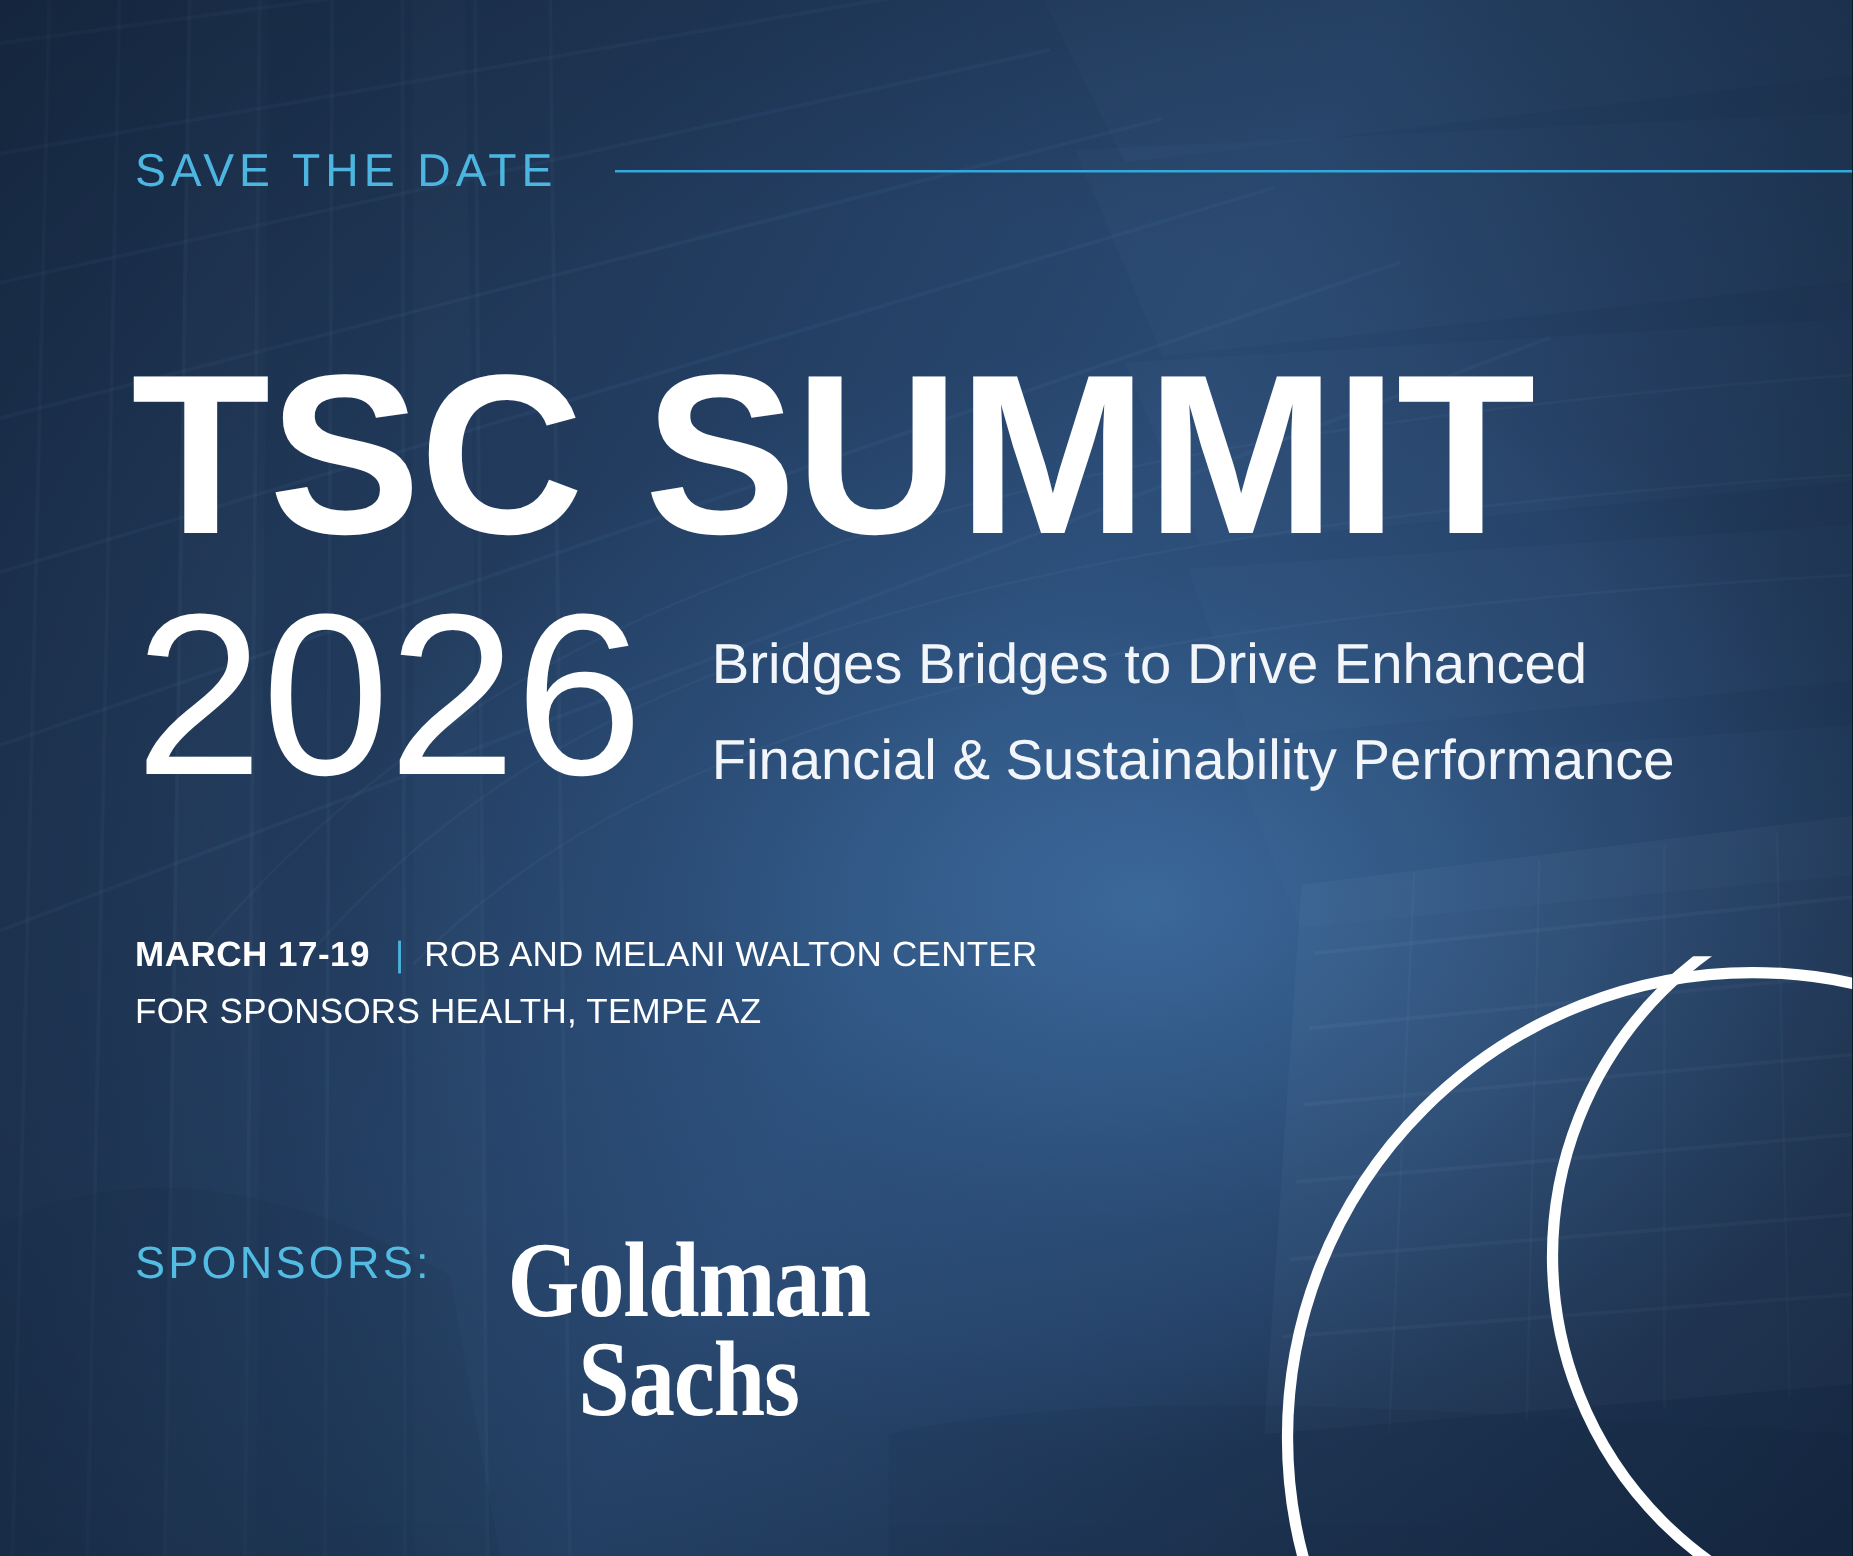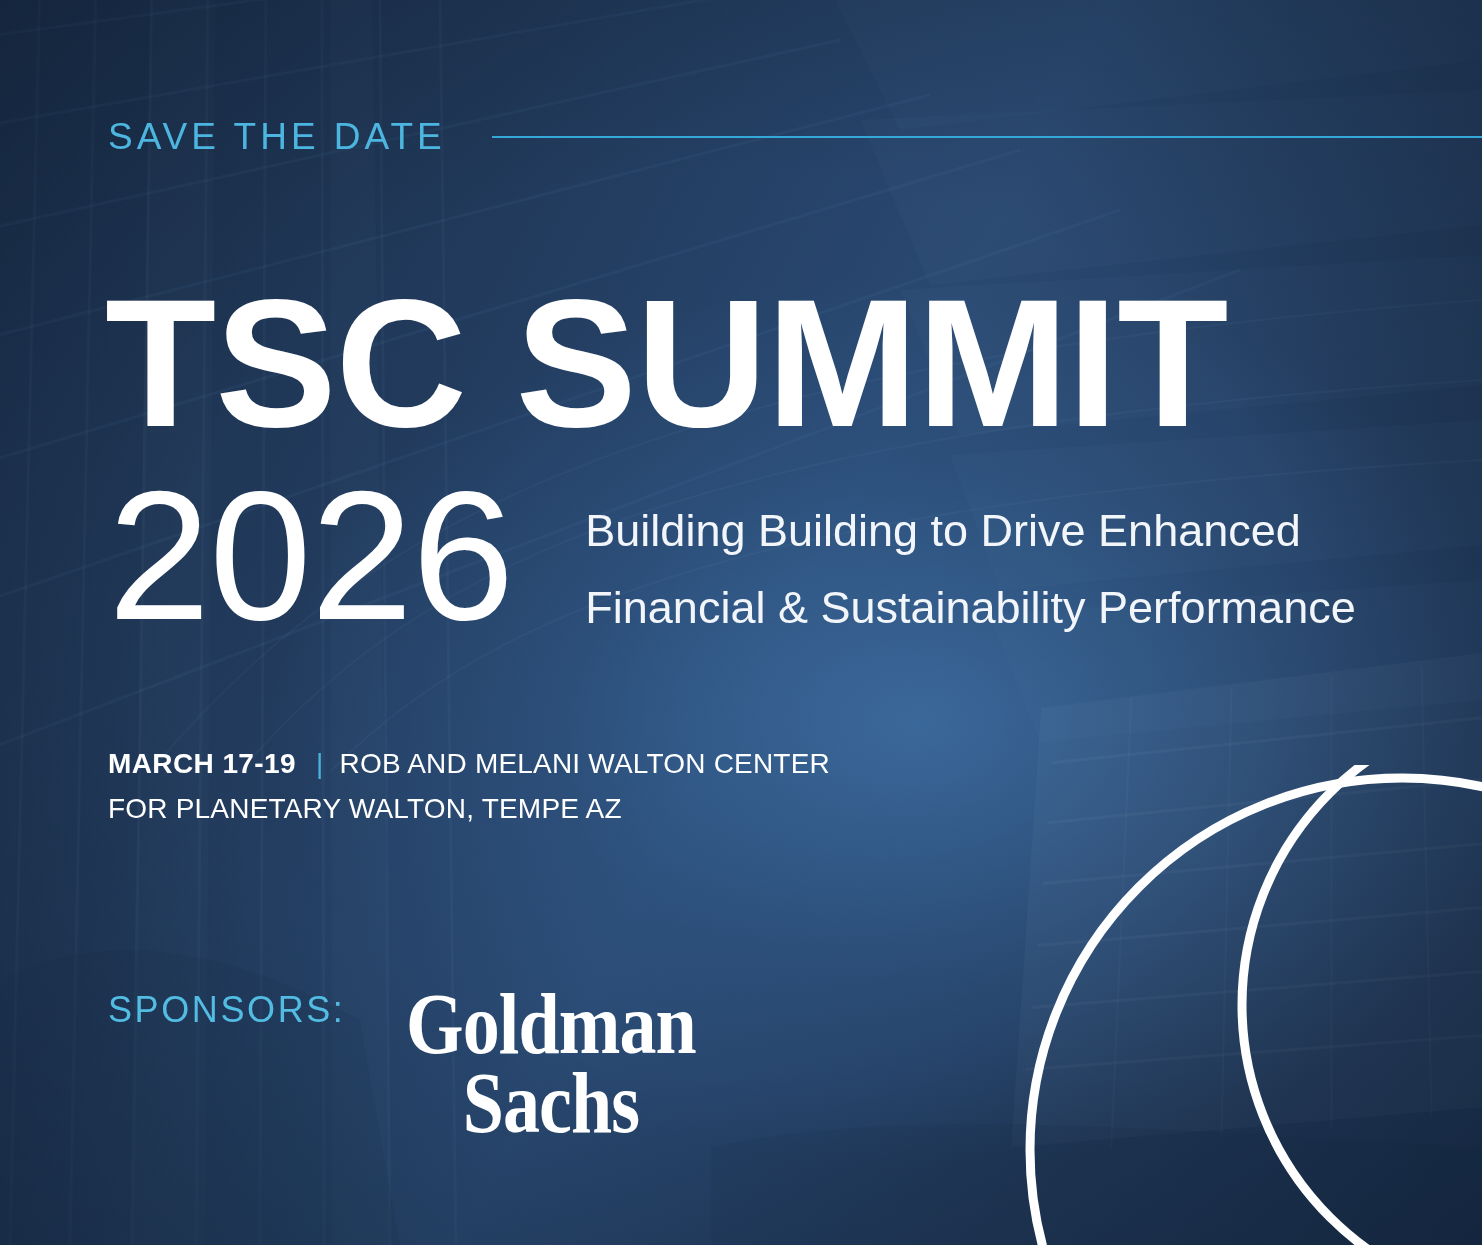--- a/index.html
+++ b/index.html
@@ -50,21 +50,21 @@
     flex:1 1 auto; height:2px; background:#35a8da;
     margin-left:46px; margin-right:0;
   }
 
   .title {
     position:absolute; left:105px; top:272px;
     font-size:182px; font-weight:700; letter-spacing:-1px;
     color:#ffffff; line-height:1; white-space:nowrap;
   }
 
-  .year-row { position:absolute; left:108px; top:470px; display:flex; align-items:flex-start;gap:16px; }
+  .year-row { position:absolute; left:108px; top:470px; display:flex; align-items:flex-start; }
   .year {
     font-size:184px; font-weight:200; color:#ffffff;
     line-height:0.93; letter-spacing:-1px;
   }
   .tagline {
     margin-left:56px; padding-top:22px;
     font-size:45px; font-weight:300; color:#f2f6fa;
     line-height:1.72; white-space:nowrap;
   }
 
@@ -177,30 +177,30 @@
     <div class="eyebrow-row">
       <div class="eyebrow">SAVE THE DATE</div>
       <div class="eyebrow-rule"></div>
     </div>
 
     <div class="title">TSC SUMMIT</div>
 
     <div class="year-row">
       <div class="year">2026</div>
       <div class="tagline">
-        <div>Building Building to Drive Enhanced</div>
+        <div>Bridges Bridges to Drive Enhanced</div>
         <div>Financial &amp; Sustainability Performance</div>
       </div>
     </div>
 
     <div class="venue">
       <div>
         <span class="date">MARCH 17-19</span><span class="sep">|</span><span>ROB AND MELANI WALTON CENTER</span>
       </div>
-      <div>FOR PLANETARY WALTON, TEMPE AZ</div>
+      <div>FOR SPONSORS HEALTH, TEMPE AZ</div>
     </div>
 
     <div class="sponsors">
       <div class="sponsors-label">SPONSORS:</div>
       <div class="sponsor-logo">
         <span>Goldman</span>
         <span>Sachs</span>
       </div>
     </div>
 

